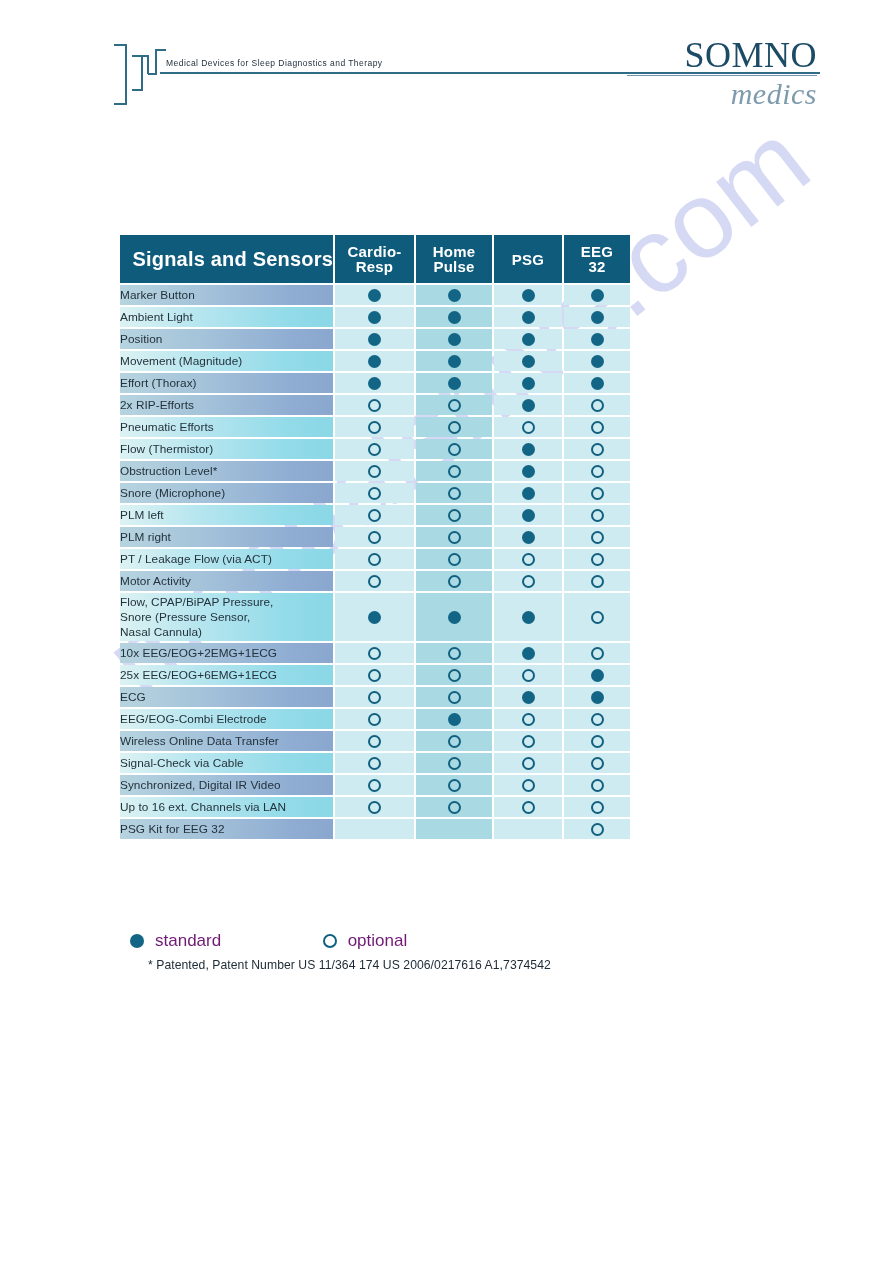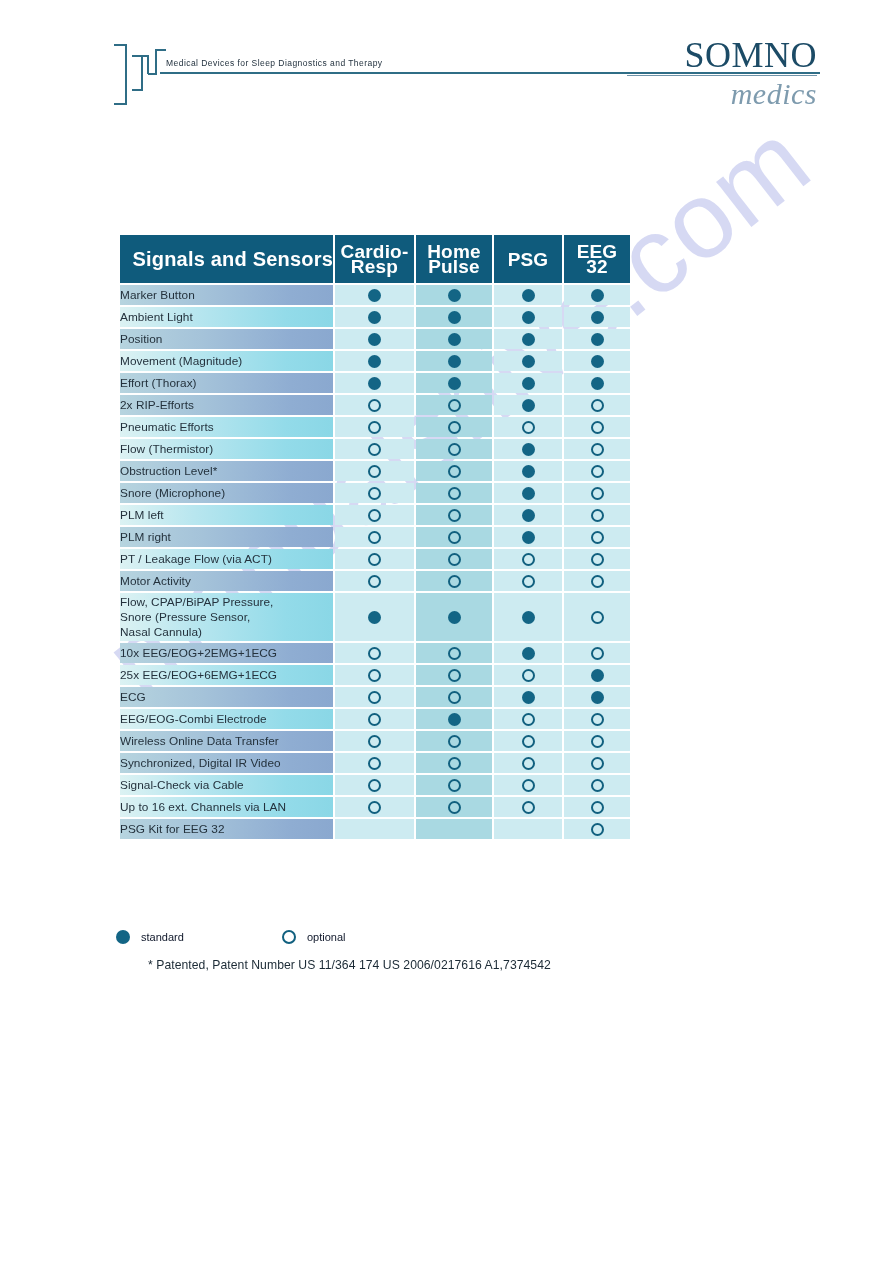--- a/index.html
+++ b/index.html
@@ -121,21 +121,21 @@
   col.c-label { width: 213px; }
   col.c-col   { width: 79px;  }
   col.c-col2  { width: 76px;  }
   col.c-col3  { width: 68px;  }
   col.c-col4  { width: 66px;  }
 
   
   th.hd {
     background: #0f5b7c;
     color: #ffffff;
-    font-size: 19px;
+    font-size: 15px;
     font-weight: bold;
     text-align: center;
     height: 48px;
     line-height: 15px;
     letter-spacing: 0.2px;
   }
   th.hd-label {
     background: #0f5b7c;
     color: #ffffff;
     font-size: 20px;
@@ -194,26 +194,26 @@
 
   
   tr.r1 td { height: 34px; }
   tr.r2 td { height: 20px; }
   tr.r3 td { height: 48px; }
   tr.rlast td { height: 20px; }
 
   
   #legend {
     position: absolute;
-    left: 116px;
+    left: 130px;
     top: 930px;
     width: 500px;
     z-index: 10;
-    font-size: 11px;
-    color: #0f172a;
+    font-size: 17px;
+    color: #701a75;
   }
   #legend .lg-item {
     display: inline-block;
     vertical-align: middle;
   }
   #legend .lg-gap { display: inline-block; width: 92px; }
   #legend .lg-dot {
     display: inline-block;
     width: 14px; height: 14px;
     border-radius: 50%;
@@ -438,28 +438,28 @@
           <td class="dc c4"><span class="dot open"></span></td>
         </tr>
         <tr class="r2">
           <td class="lbl even">Wireless Online Data Transfer</td>
           <td class="dc c1"><span class="dot open"></span></td>
           <td class="dc c2"><span class="dot open"></span></td>
           <td class="dc c3"><span class="dot open"></span></td>
           <td class="dc c4"><span class="dot open"></span></td>
         </tr>
         <tr class="r2">
+          <td class="lbl odd">Signal-Check via Cable</td>
+          <td class="dc c1"><span class="dot open"></span></td>
+          <td class="dc c2"><span class="dot open"></span></td>
+          <td class="dc c3"><span class="dot open"></span></td>
+          <td class="dc c4"><span class="dot open"></span></td>
+        </tr>
+        <tr class="r2">
           <td class="lbl even">Synchronized, Digital IR Video</td>
-          <td class="dc c1"><span class="dot open"></span></td>
-          <td class="dc c2"><span class="dot open"></span></td>
-          <td class="dc c3"><span class="dot open"></span></td>
-          <td class="dc c4"><span class="dot open"></span></td>
-        </tr>
-        <tr class="r2">
-          <td class="lbl odd">Signal-Check via Cable</td>
           <td class="dc c1"><span class="dot open"></span></td>
           <td class="dc c2"><span class="dot open"></span></td>
           <td class="dc c3"><span class="dot open"></span></td>
           <td class="dc c4"><span class="dot open"></span></td>
         </tr>
         <tr class="r2">
           <td class="lbl odd">Up to 16 ext. Channels via LAN</td>
           <td class="dc c1"><span class="dot open"></span></td>
           <td class="dc c2"><span class="dot open"></span></td>
           <td class="dc c3"><span class="dot open"></span></td>

